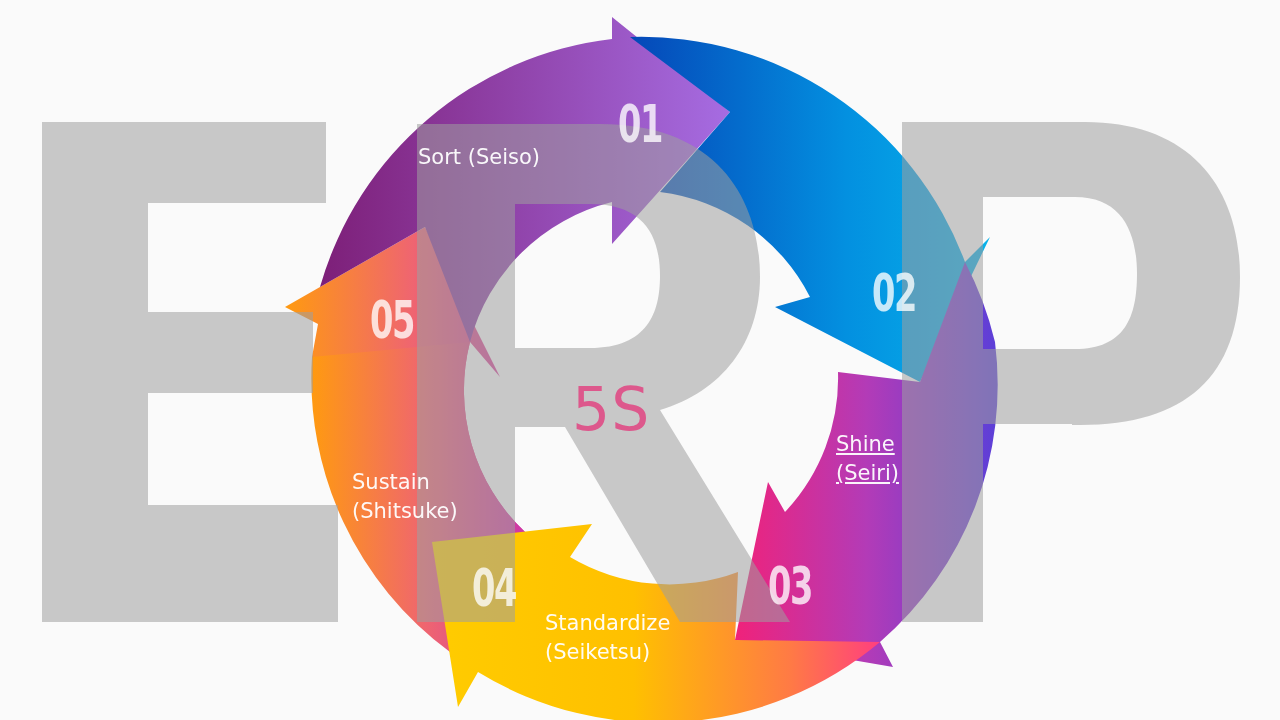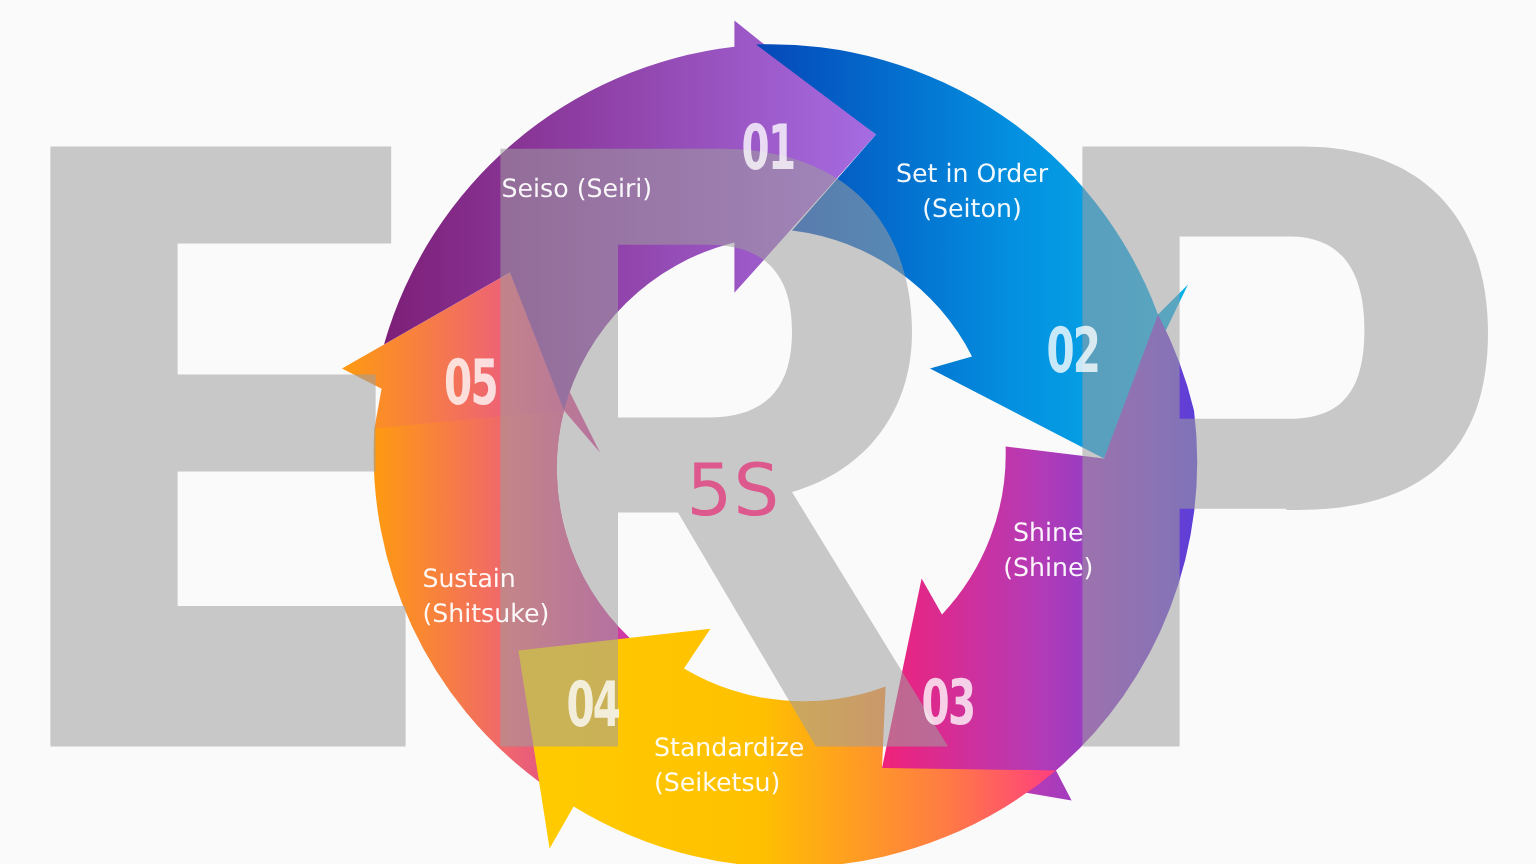--- a/index.html
+++ b/index.html
@@ -67,29 +67,25 @@
 
   
   <div class="num" style="left:618px; top:86px;">01</div>
   <div class="num" style="left:872px; top:255px;">02</div>
   <div class="num" style="left:768px; top:548px;">03</div>
   <div class="num" style="left:472px; top:550px;">04</div>
   <div class="num" style="left:370px; top:282px;">05</div>
 
   
   <div class="lbl" style="left:418px; top:131px; text-align:left;">
-    <div>Seiso (Seiri)</div>
+    <div>Sort (Seiso)</div>
   </div>
-  <div class="lbl" style="left:724px; top:119px; width:172px;">
-    <div>Set in Order</div>
-    <div>(Seiton)</div>
-  </div>
-  <div class="lbl" style="left:836px; top:418px; text-align:center;">
+  <div class="lbl" style="left:836px; top:418px; text-align:left;text-decoration:underline;">
     <div>Shine</div>
-    <div>(Shine)</div>
+    <div>(Seiri)</div>
   </div>
   <div class="lbl" style="left:352px; top:456px; text-align:left;">
     <div>Sustain</div>
     <div>(Shitsuke)</div>
   </div>
   <div class="lbl" style="left:545px; top:597px; text-align:left;">
     <div>Standardize</div>
     <div>(Seiketsu)</div>
   </div>
 

